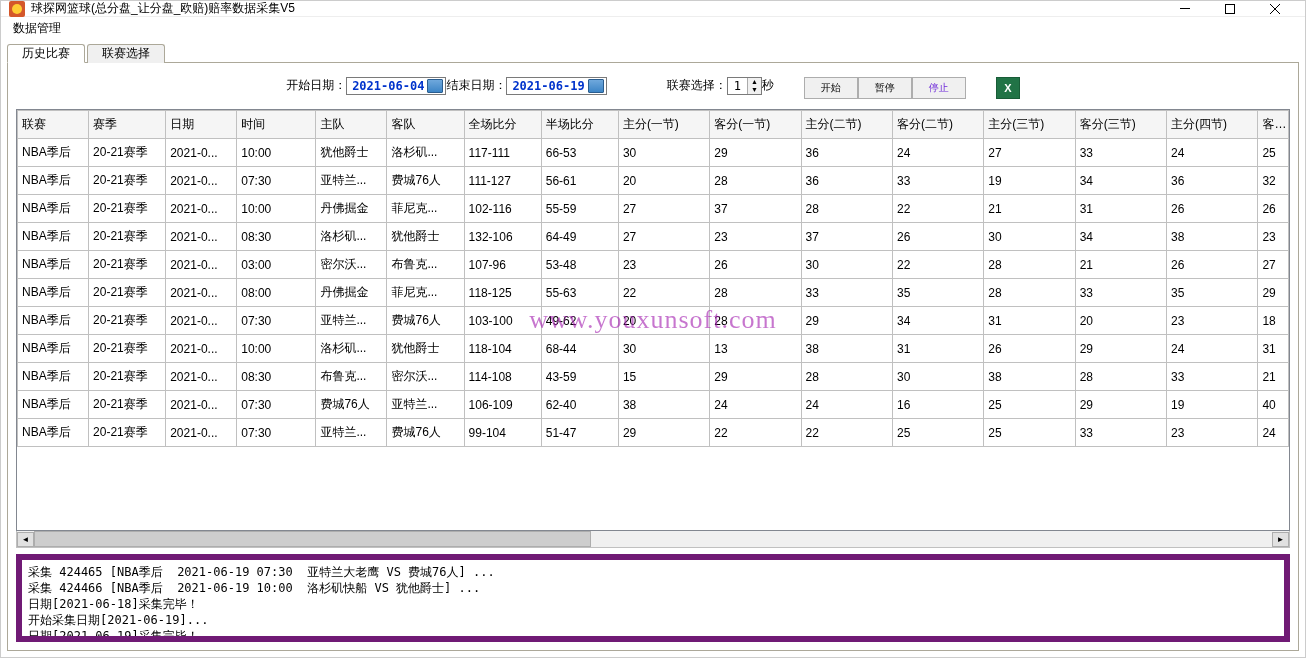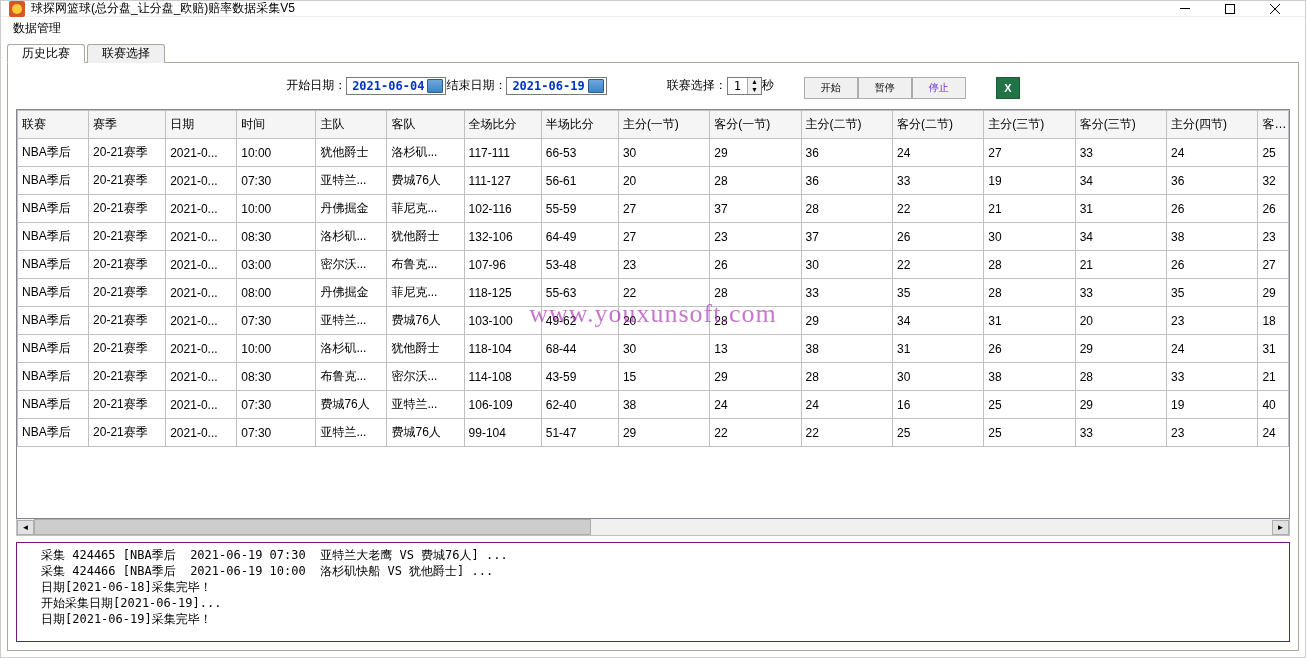--- a/index.html
+++ b/index.html
@@ -32,21 +32,21 @@
 .excelbtn { width: 24px; height: 22px; background: #217346; display: flex; align-items: center; justify-content: center; color: #fff; font-weight: bold; font-size: 11px; cursor: pointer; border: 1px solid #185c37; }
 .tablewrap { flex: 1; overflow: auto; border: 1px solid #828790; position: relative; }
 table { border-collapse: collapse; width: 100%; table-layout: fixed; position: relative; }
 th, td { border: 1px solid #c0c0c0; padding: 4px 4px; text-align: left; font-size: 12px; white-space: nowrap; overflow: hidden; text-overflow: ellipsis; height: 28px; }
 th { background: #f5f5f5; font-weight: normal; position: sticky; top: 0; }
 .watermark { position: absolute; top: 50%; left: 50%; transform: translate(-50%, -50%); font-size: 26px; color: #a21caf; opacity: 0.6; font-family: "Times New Roman", serif; pointer-events: none; z-index: 5; letter-spacing: 1px; }
 .hscroll { height: 17px; border: 1px solid #c0c0c0; border-top: none; background: #f0f0f0; display: flex; align-items: center; position: relative; }
 .hscroll .arrow { width: 17px; height: 15px; background: #e1e1e1; border: 1px solid #adadad; display: flex; align-items: center; justify-content: center; font-size: 8px; cursor: pointer; }
 .hscroll .track { flex: 1; height: 100%; position: relative; }
 .hscroll .thumb { position: absolute; left: 0; top: 0; width: 45%; height: 100%; background: #cdcdcd; border: 1px solid #adadad; }
-.log { height: 100px; border: 1px solid #701a75; margin-top: 6px; padding: 4px 24px; font-family: SimSun, monospace; font-size: 12px; overflow-y: scroll; background: #fff; line-height: 16px; white-space: pre; }
+.log { height: 88px; border: 6px solid #701a75; margin-top: 6px; padding: 4px 6px; font-family: SimSun, monospace; font-size: 12px; overflow-y: scroll; background: #fff; line-height: 16px; white-space: pre; }
 .gap { width: 30px; }
 .gap-lg { width: 60px; }
 .col-w0 { width: 70px; } .col-w1 { width: 76px; } .col-w2 { width: 70px; margin-left: 8px; } .col-w3 { width: 78px; }
 .col-w4 { width: 70px; } .col-w5 { width: 76px; } .col-w6 { width: 76px; } .col-w7 { width: 76px; }
 .col-w8 { width: 90px; } .col-w9 { width: 90px; } .col-w10 { width: 90px; } .col-w11 { width: 90px; }
 .col-w12 { width: 90px; } .col-w13 { width: 90px; } .col-w14 { width: 90px; } .col-w15 { width: 30px; }
 </style>
 </head>
 <body>
 

